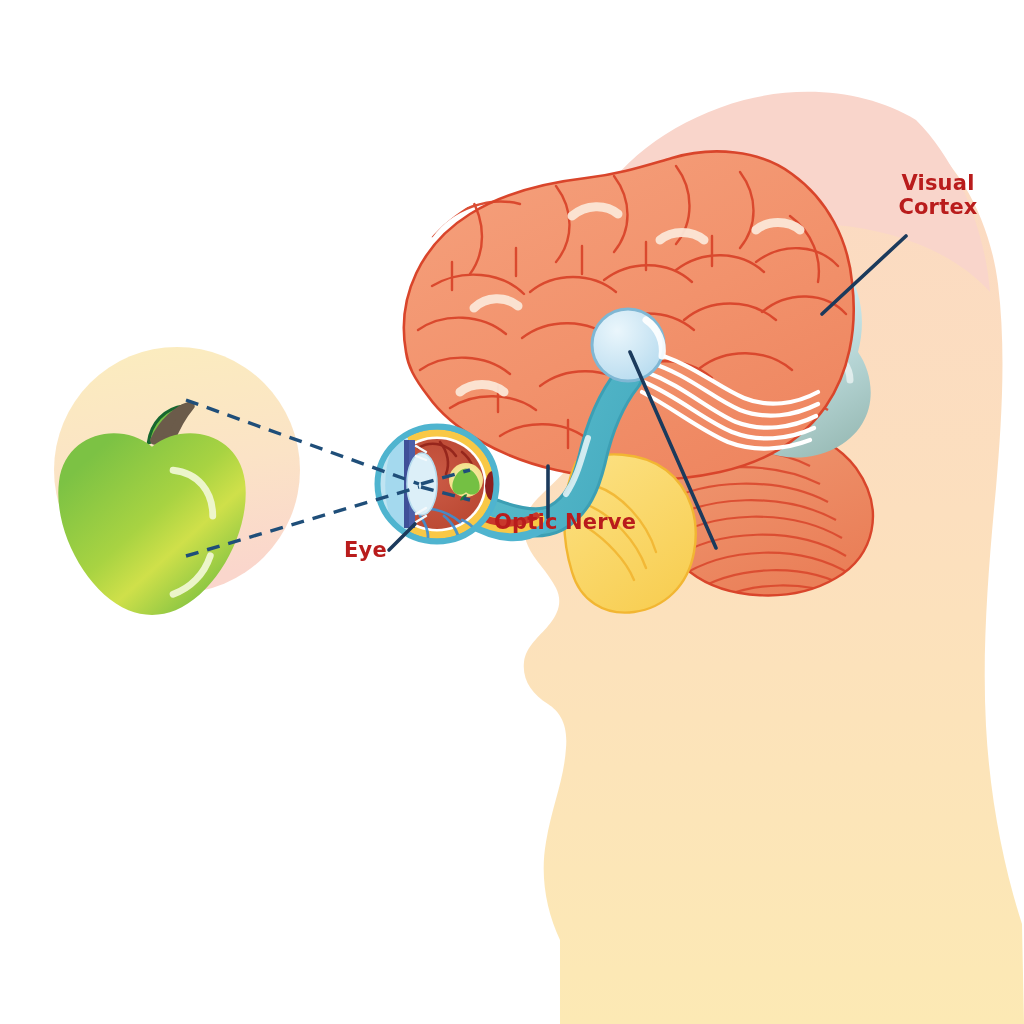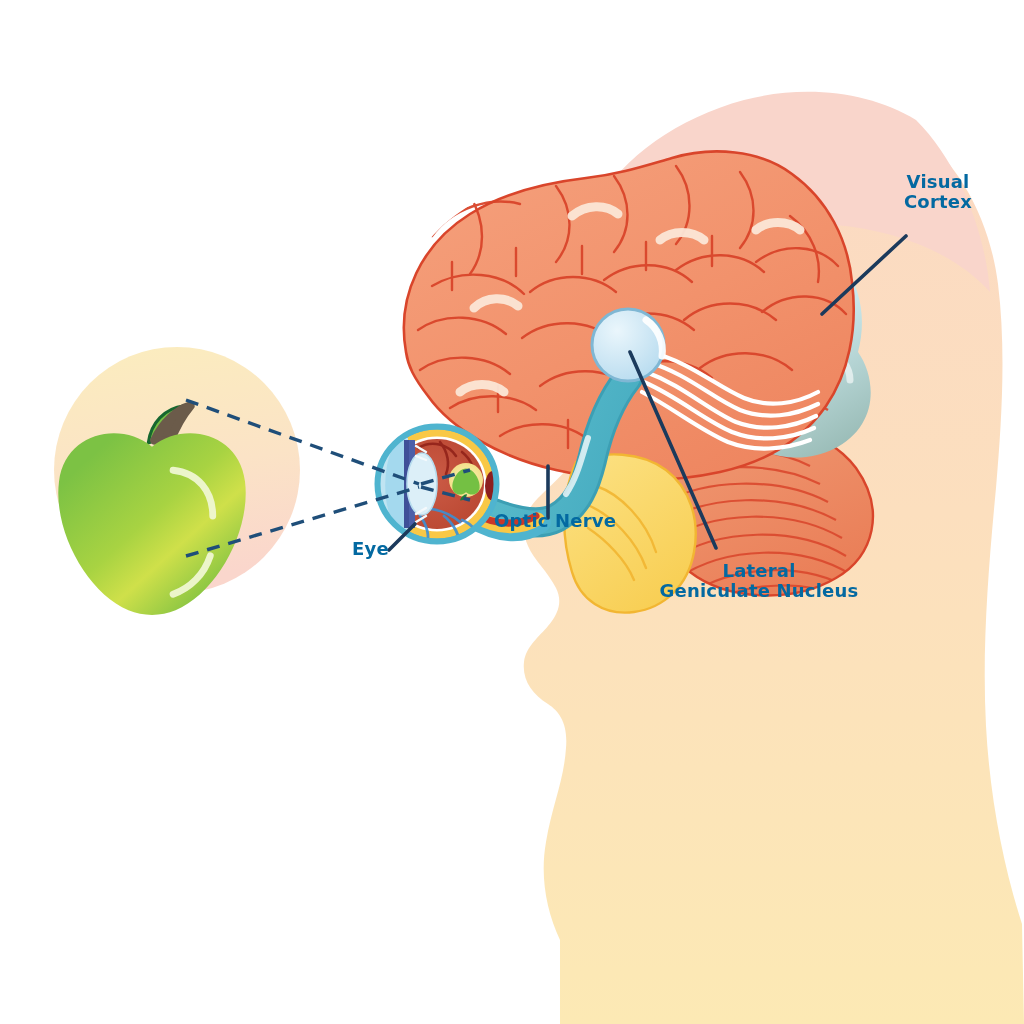--- a/index.html
+++ b/index.html
@@ -23,24 +23,24 @@
   #scene {
     position: absolute;
     inset: 0;
     width: 1024px;
     height: 1024px;
   }
   .dlabel {
     position: absolute;
     font-family: "DejaVu Sans", sans-serif;
     font-weight: 700;
-    font-size: 18px;
+    font-size: 21px;
     line-height: 1.13;
     letter-spacing: 0.2px;
-    color: #0369a1;
+    color: #b91c1c;
     white-space: pre;
     user-select: none;
   }
   .dlabel.center { text-align: center; }
   .dlabel.left   { text-align: left; }
 </style>
 </head>
 <body>
 
 <div id="stage">
@@ -355,20 +355,18 @@
       <line x1="906" y1="236" x2="822" y2="314"></line>
       <line x1="716" y1="548" x2="630" y2="352"></line>
       <line x1="548" y1="518" x2="548" y2="466"></line>
       <line x1="389" y1="550" x2="415" y2="524"></line>
     </g>
   </svg>
 
   <div class="dlabel center" style="left:878px; top:172px; width:120px;">Visual
 Cortex</div>
 
-  <div class="dlabel center" style="left:654px; top:561px; width:210px;">Lateral
-Geniculate Nucleus</div>
 
   <div class="dlabel left" style="left:494px; top:511px;">Optic Nerve</div>
 
-  <div class="dlabel left" style="left:352px; top:539px;">Eye</div>
+  <div class="dlabel left" style="left:344px; top:539px;">Eye</div>
 
 </div>
 
 </body></html>

